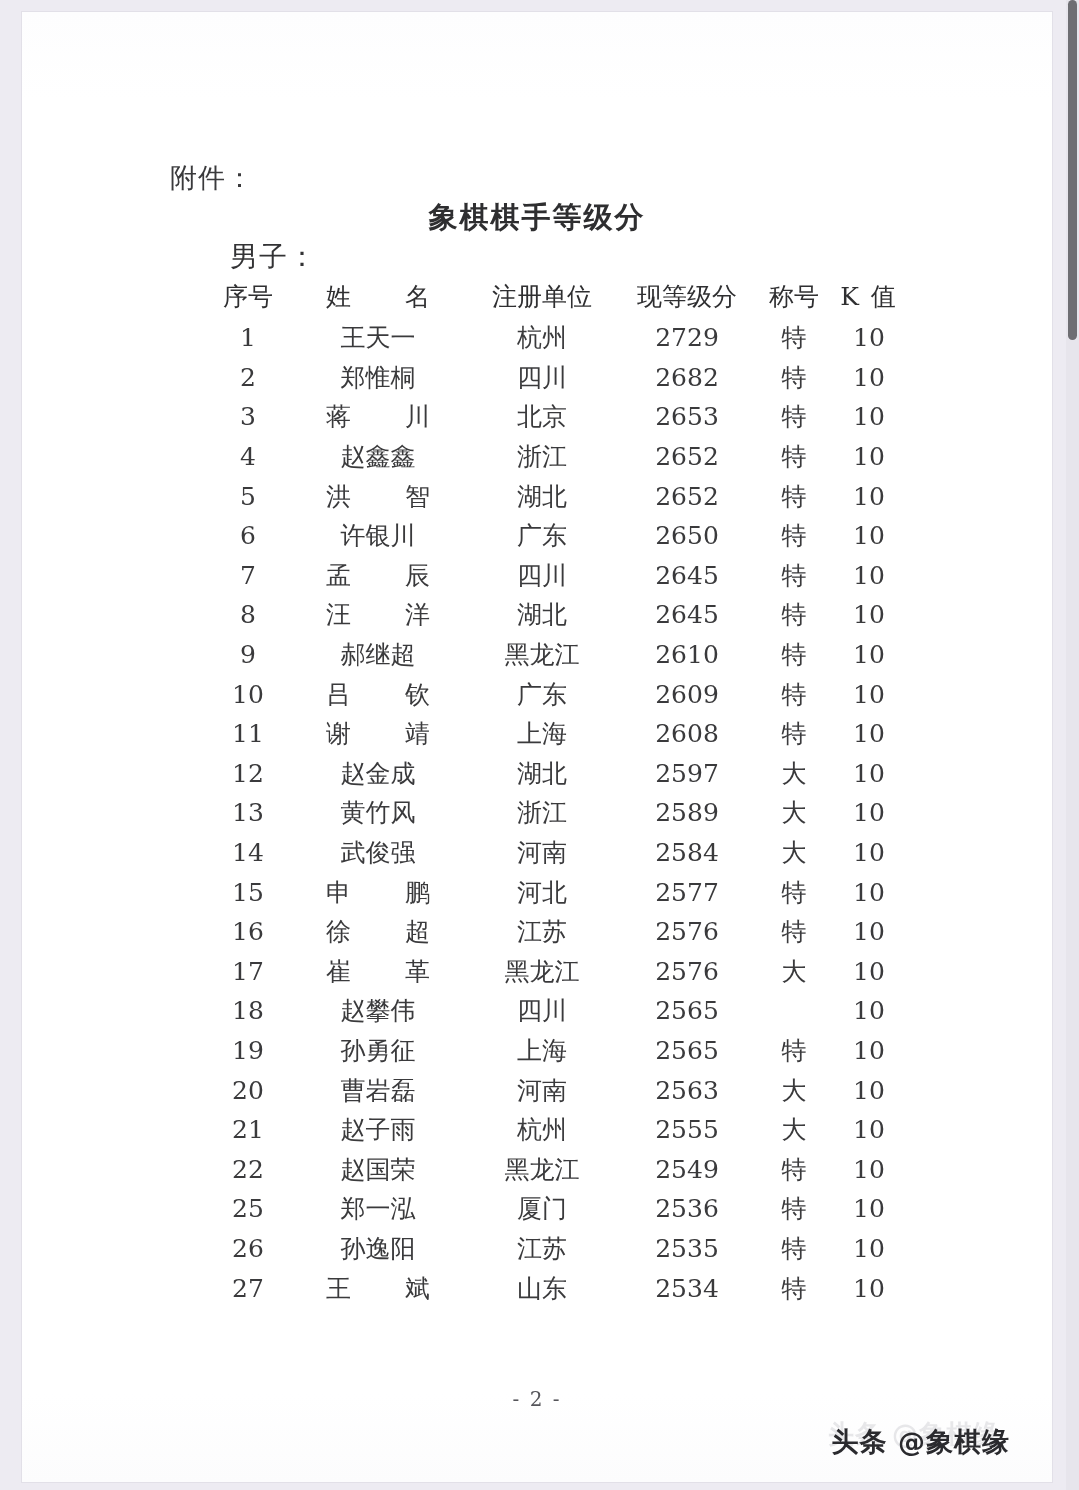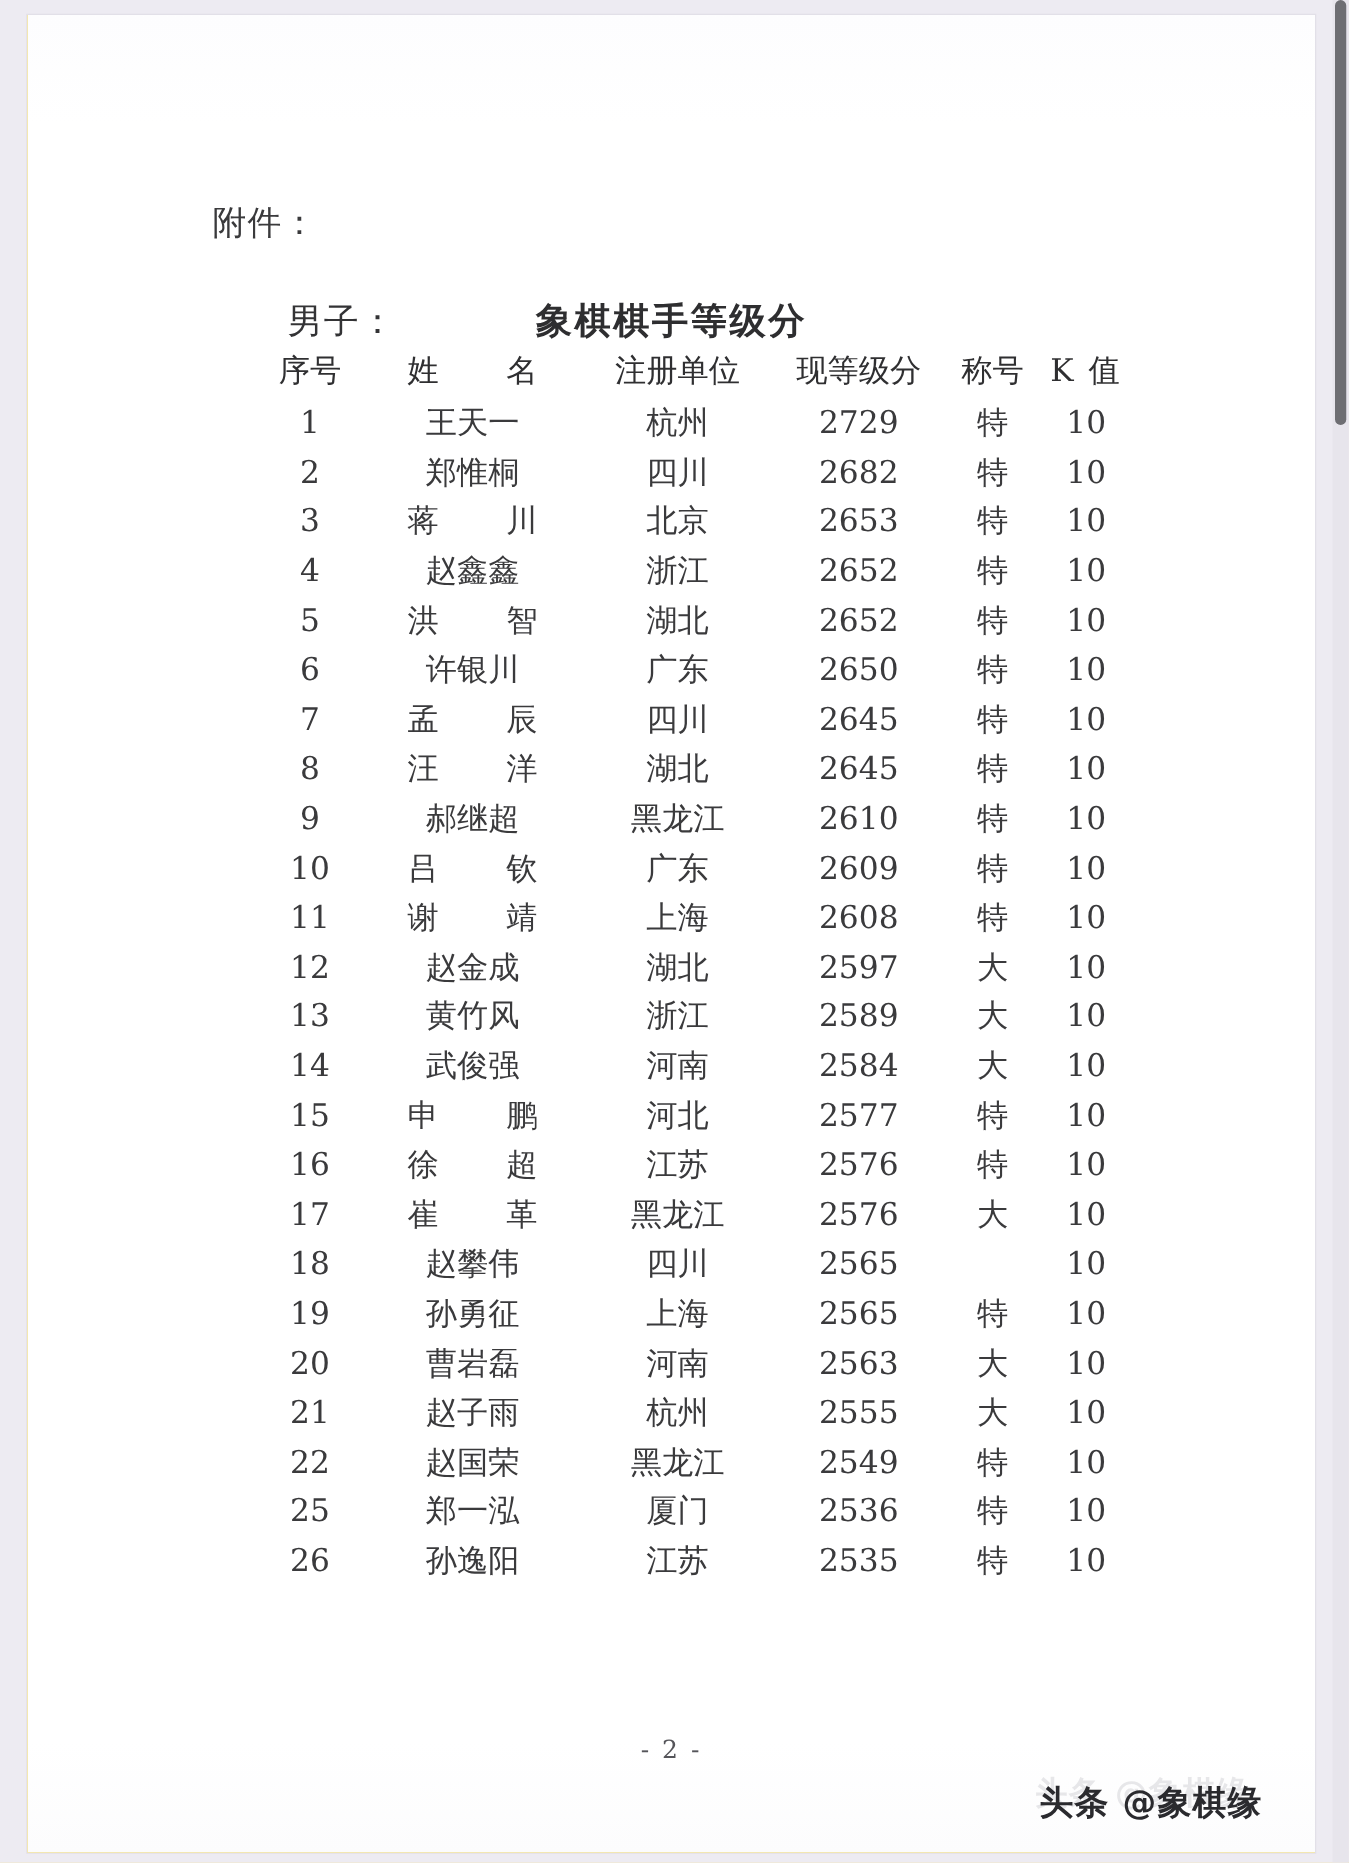--- a/index.html
+++ b/index.html
@@ -22,21 +22,21 @@
     background: #edebf2;
   }
 
   
   #document-page {
     position: absolute;
     left: 22px;
     top: 12px;
     width: 1030px;
     height: 1470px;
-    background: #fde047;
+    background: #bef264;
     box-shadow: 0 0 0 1px #e2e0e8;
     overflow: hidden;
   }
 
   
   #paper-tone {
     position: absolute;
     inset: 0;
     background: linear-gradient(180deg, #fdfdfe 0%, #ffffff 6%, #ffffff 94%, #fcfcfd 100%);
     pointer-events: none;
@@ -79,21 +79,20 @@
   #doc-title {
     position: absolute;
     left: 0;
     right: 0;
     top: 186px;
     text-align: center;
     font-size: 29px;
     font-weight: bold;
     color: #2e2e30;
     letter-spacing: 2px;
-    margin-top: 39px;
   }
   #gender-section-label {
     position: absolute;
     left: 208px;
     top: 226px;
     font-size: 28px;
     color: #333335;
     letter-spacing: 1px;
     white-space: nowrap;
   }
@@ -424,20 +423,28 @@
             <td>10</td>
           </tr>
           <tr>
             <td>26</td>
             <td><span class="name-plain">孙逸阳</span></td>
             <td>江苏</td>
             <td>2535</td>
             <td>特</td>
             <td>10</td>
           </tr>
+          <tr>
+            <td>27</td>
+            <td><span class="name-spaced">王斌</span></td>
+            <td>山东</td>
+            <td>2534</td>
+            <td>特</td>
+            <td>10</td>
+          </tr>
         </tbody>
     </table>
 
     <div id="page-number">- 2 -</div>
 
     <div id="watermark-ghost">头条 @象棋缘</div>
 
     <div id="watermark">头条 @象棋缘</div>
 
   </div>

